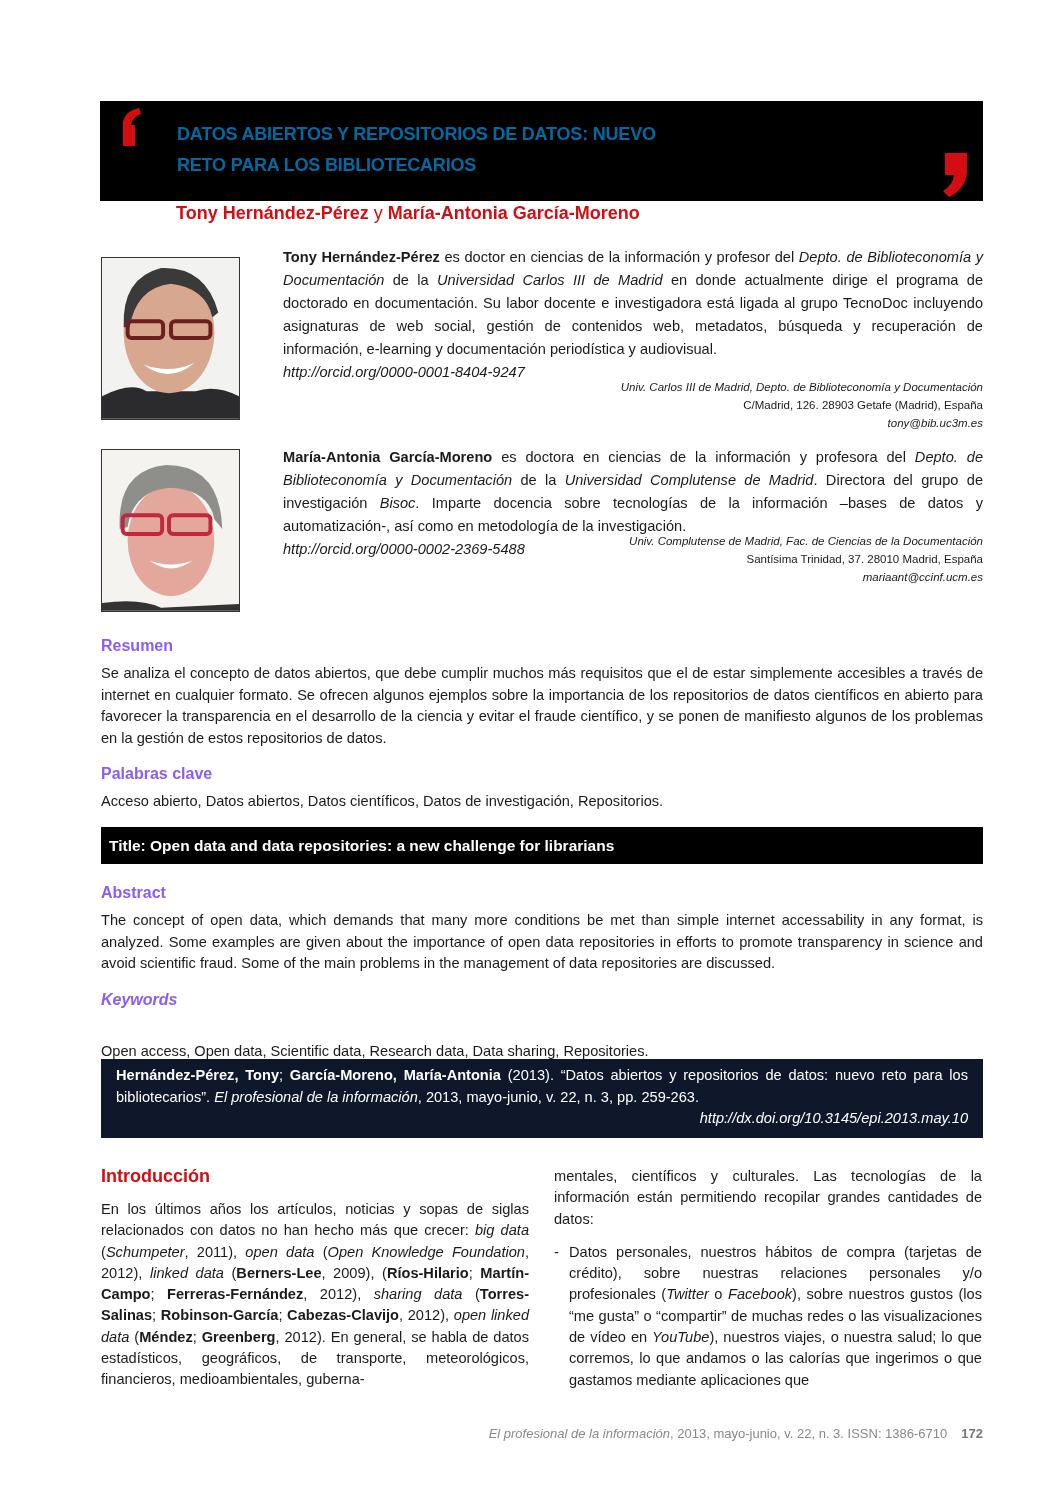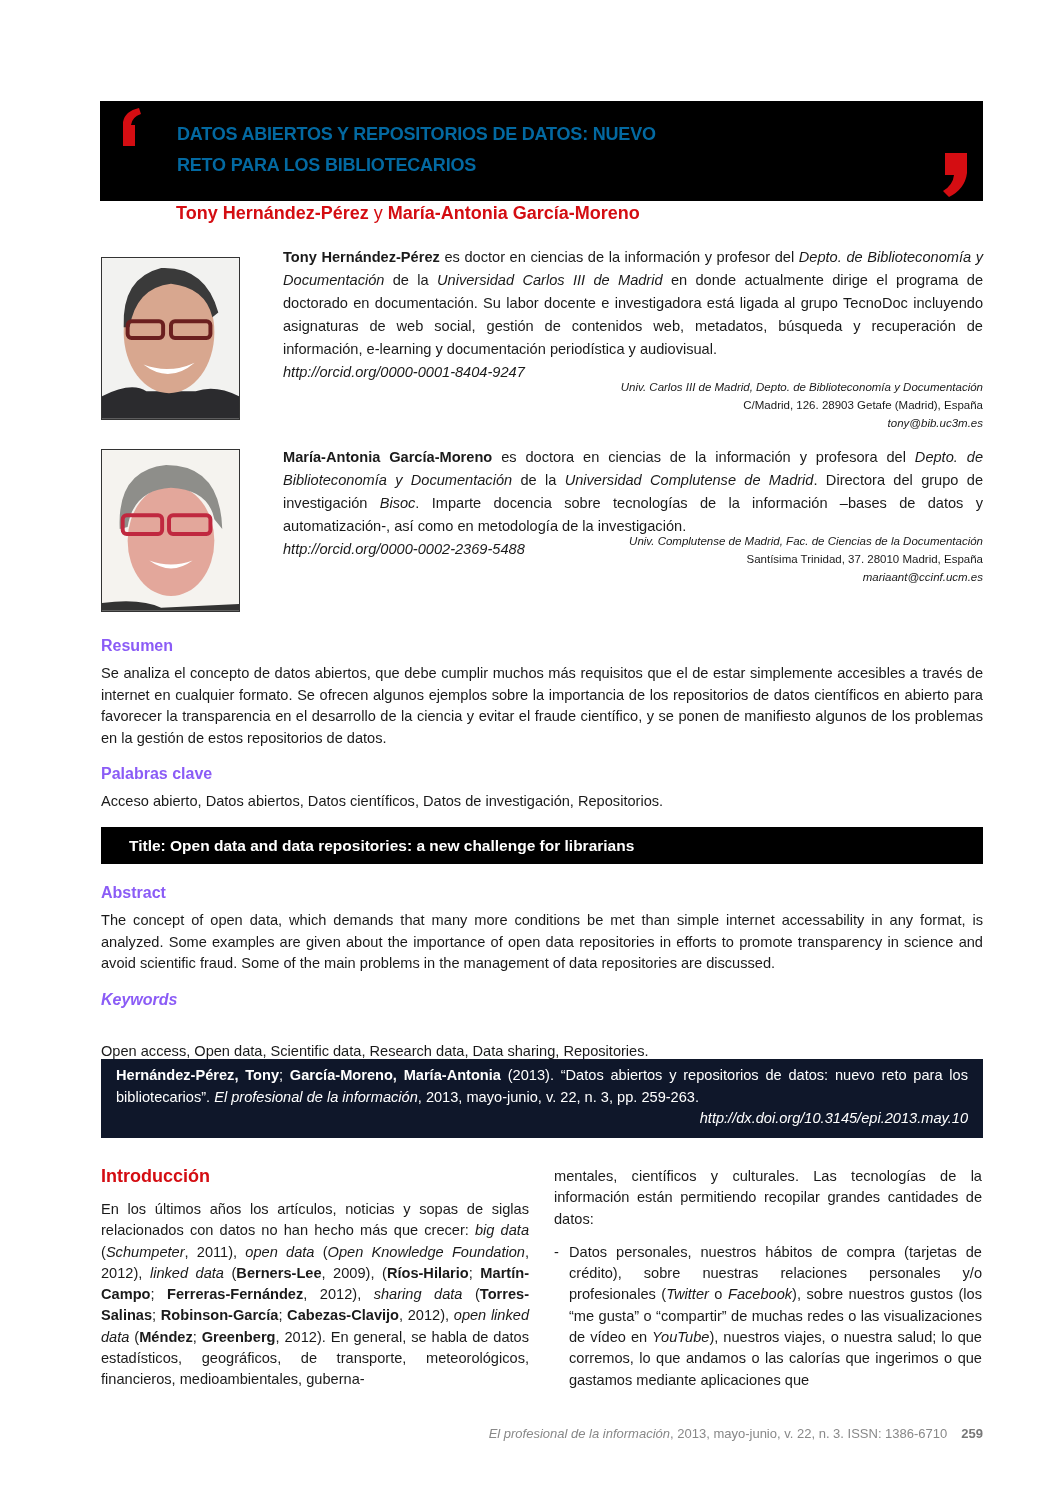--- a/index.html
+++ b/index.html
@@ -22,21 +22,21 @@
   .photo svg { width:100%; height:100%; display:block; }
   .bio { position:absolute; left:283px; width:700px; font-size:14.6px; line-height:23px; text-align:justify; }
   .bio b { font-weight:bold; }
   .bio i { font-style:italic; }
   .aff { position:absolute; left:500px; width:483px; text-align:right; font-size:11.5px; line-height:18px; }
   .aff .it { font-style:italic; }
 
   .sec-h { position:absolute; left:101px; font-size:16px; font-weight:bold; color:#8b5cf6; }
   .para { position:absolute; left:101px; width:882px; font-size:14.6px; line-height:21.5px; text-align:justify; }
 
-  .en-title-bar { position:absolute; left:101px; top:827px; width:882px; height:37px; background:#000; color:#fff; font-weight:bold; font-size:15.5px; line-height:37px; box-sizing:border-box; padding-left:28px; }
+  .en-title-bar { position:absolute; left:101px; top:827px; width:882px; height:37px; background:#000; color:#fff; font-weight:bold; font-size:15.5px; line-height:37px; box-sizing:border-box; padding-left:8px; }
 
   .cite-box { position:absolute; left:101px; top:1059px; width:882px; height:79px; background:#0f172a; color:#fff; font-size:14.6px; line-height:21.5px; box-sizing:border-box; padding:6px 15px 0 15px; text-align:justify; }
   .cite-box .doi { display:block; text-align:right; font-style:italic; }
 
   .intro-h { position:absolute; left:101px; top:1166px; font-size:18px; font-weight:bold; color:#d40d12; }
   .col { position:absolute; width:428px; font-size:14.6px; line-height:21.3px; text-align:justify; }
   .col-left { left:101px; top:1199px; }
   .col-right { left:554px; top:1166px; }
   .bullet { position:relative; padding-left:15px; margin-top:12px; }
   .bullet .dash { position:absolute; left:0; top:0; }
@@ -133,15 +133,15 @@
   <div class="col col-left" id="intro-left"><span>En los últimos años los artículos, noticias y sopas de siglas relacionados con datos no han hecho más que crecer: </span><i>big data</i><span> (</span><i>Schumpeter</i><span>, 2011), </span><i>open data</i><span> (</span><i>Open Knowledge Foundation</i><span>, 2012), </span><i>linked data</i><span> (</span><b>Berners-Lee</b><span>, 2009), (</span><b>Ríos-Hilario</b><span>; </span><b>Martín-Campo</b><span>; </span><b>Ferreras-Fernández</b><span>, 2012), </span><i>sharing data</i><span> (</span><b>Torres-Salinas</b><span>; </span><b>Robinson-García</b><span>; </span><b>Cabezas-Clavijo</b><span>, 2012), </span><i>open linked data</i><span> (</span><b>Méndez</b><span>; </span><b>Greenberg</b><span>, 2012). En general, se habla de datos estadísticos, geográficos, de transporte, meteorológicos, financieros, medioambientales, guberna-</span></div>
   <div class="col col-right">
     <div>mentales, científicos y culturales. Las tecnologías de la información están permitiendo recopilar grandes cantidades de datos:</div>
     <div class="bullet">
       <span class="dash">-</span>
       <span id="intro-bullet"><span>Datos personales, nuestros hábitos de compra (tarjetas de crédito), sobre nuestras relaciones personales y/o profesionales (</span><i>Twitter</i><span> o </span><i>Facebook</i><span>), sobre nuestros gustos (los “me gusta” o “compartir” de muchas redes o las visualizaciones de vídeo en </span><i>YouTube</i><span>), nuestros viajes, o nuestra salud; lo que corremos, lo que andamos o las calorías que ingerimos o que gastamos mediante aplicaciones que</span></span>
     </div>
   </div>
 
   <div class="footer">
-    <i>El profesional de la información</i><span>, 2013, mayo-junio, v. 22, n. 3. ISSN: 1386-6710</span><span class="pg">259</span>
+    <i>El profesional de la información</i><span>, 2013, mayo-junio, v. 22, n. 3. ISSN: 1386-6710</span><span class="pg">172</span>
   </div>
 </div>
 
 </body></html>

